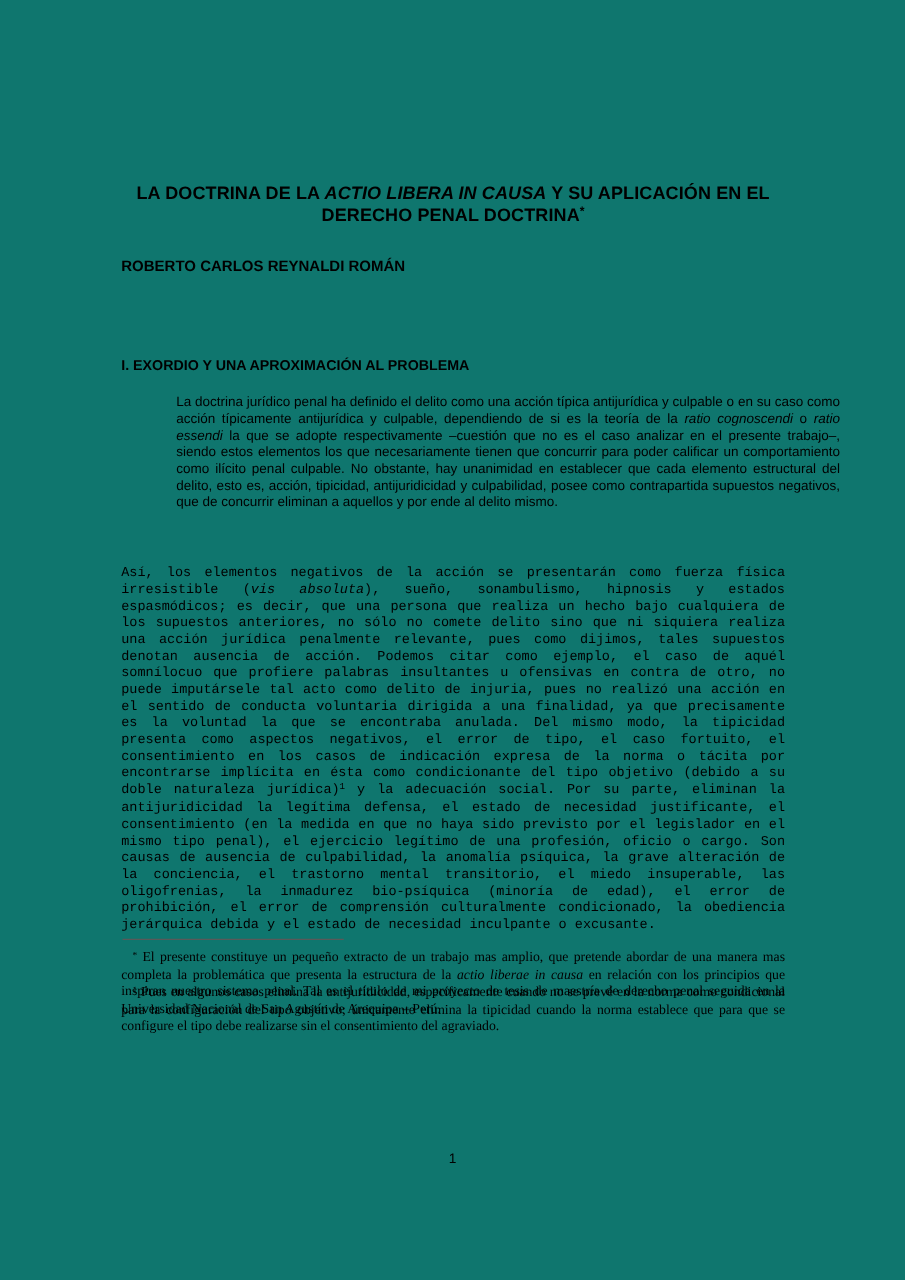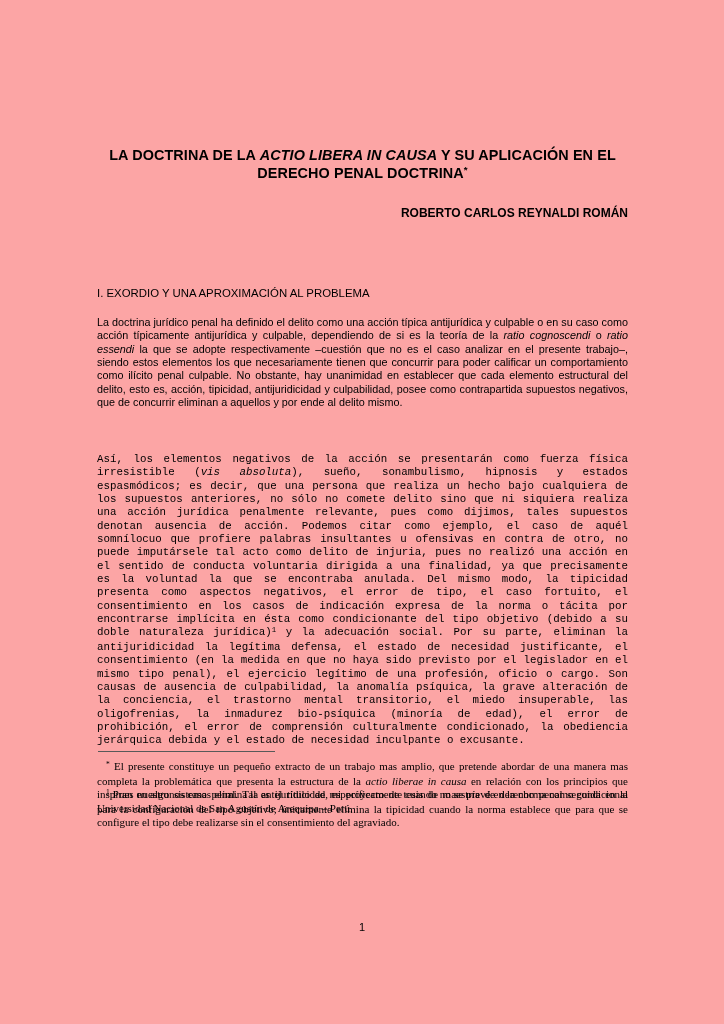--- a/index.html
+++ b/index.html
@@ -8,62 +8,62 @@
     height: 1024px;
     background: #ffffff;
     position: relative;
     font-family: "Liberation Sans", sans-serif;
     color: #000000;
     overflow: hidden;
   }
   .page {
     position: absolute;
     inset: 0;
-    background: #fca5a5;
+    background: #0f766e;
   }
   .title {
     position: absolute;
     top: 136px;
     left: 97px;
     width: 531px;
     text-align: center;
     font-weight: 700;
     font-size: 14.4px;
     line-height: 18px;
     letter-spacing: 0.1px;
   }
   .author {
     position: absolute;
     top: 206px;
     left: 97px;
     width: 531px;
-    text-align: right;
+    text-align: left;
     font-weight: 700;
     font-size: 12px;
     line-height: 14px;
   }
   .heading {
     position: absolute;
     top: 277px;
     left: 97px;
     width: 531px;
-    font-weight: 400;
+    font-weight: 700;
     font-size: 11.4px;
     line-height: 14px;
   }
   .para {
     position: absolute;
     left: 97px;
     width: 531px;
     font-size: 10.8px;
     line-height: 13.35px;
     text-align: justify;
     margin: 0;
   }
-  .para-1 { top: 316px; }
+  .para-1 { top: 316px; margin-left: 44px; }
   .para-2 { top: 453px; font-family: Liberation Mono, monospace; }
   .footnote-sep {
     position: absolute;
     top: 751px;
     left: 98px;
     width: 177px;
     height: 0;
     border-top: 1.6px solid #595959;
   }
   .footnote {

